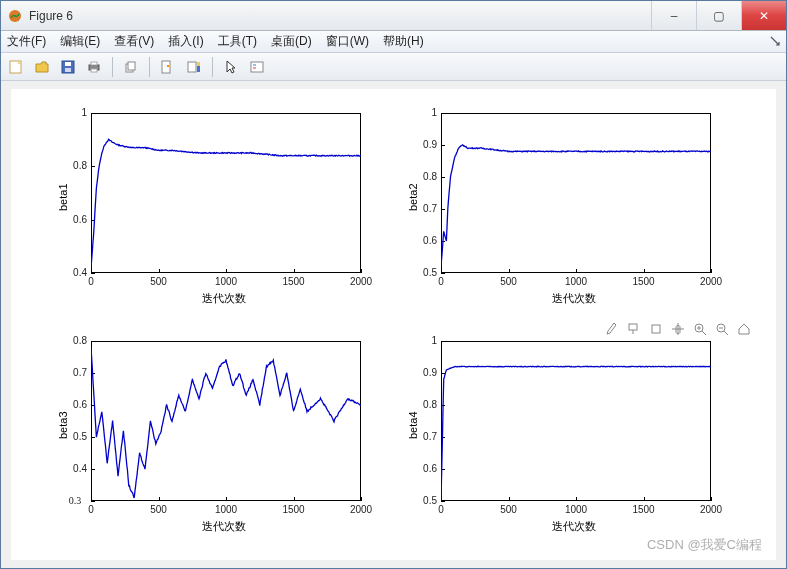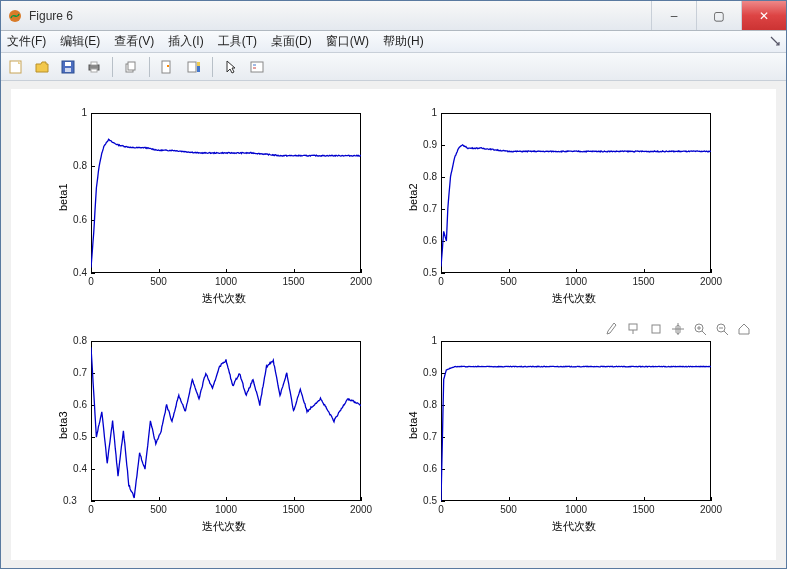--- a/index.html
+++ b/index.html
@@ -256,20 +256,21 @@
           </svg></span>
       <span><svg viewBox="0 0 16 16">
             <circle cx="7" cy="7" r="4" fill="none" stroke="#888"></circle>
             <line x1="10" y1="10" x2="14" y2="14" stroke="#888"></line>
             <line x1="5" y1="7" x2="9" y2="7" stroke="#888"></line>
           </svg></span>
       <span><svg viewBox="0 0 16 16">
             <path d="M3 8l5-5 5 5v5H3z" fill="none" stroke="#888"></path>
           </svg></span>
     </div>
+    <div class="watermark">CSDN @我爱C编程</div>
   <div class="subplot" style="left: 0px; top: 0px; width: 760px; height: 470px;">
         <div class="plotbox" style="left: 80px; top: 24px; width: 270px; height: 160px;"></div>
         <div class="axislabel ylabel" style="left: 46px; top: 122px;">beta1</div>
         <div class="axislabel" style="left: 191px; top: 202px;">迭代次数</div>
         <div class="ticklabel" style="left: 66px; top: 187px; width: 28px;">0</div>
         <div style="position: absolute; left: 80px; top: 180px; width: 1px; height: 4px; background: rgb(0, 0, 0);"></div>
         <div class="ticklabel" style="left: 133.5px; top: 187px; width: 28px;">500</div>
         <div style="position: absolute; left: 147.5px; top: 180px; width: 1px; height: 4px; background: rgb(0, 0, 0);"></div>
         <div class="ticklabel" style="left: 201px; top: 187px; width: 28px;">1000</div>
         <div style="position: absolute; left: 215px; top: 180px; width: 1px; height: 4px; background: rgb(0, 0, 0);"></div>
@@ -326,21 +327,21 @@
         <div class="ticklabel" style="left: 66px; top: 415px; width: 28px;">0</div>
         <div style="position: absolute; left: 80px; top: 408px; width: 1px; height: 4px; background: rgb(0, 0, 0);"></div>
         <div class="ticklabel" style="left: 133.5px; top: 415px; width: 28px;">500</div>
         <div style="position: absolute; left: 147.5px; top: 408px; width: 1px; height: 4px; background: rgb(0, 0, 0);"></div>
         <div class="ticklabel" style="left: 201px; top: 415px; width: 28px;">1000</div>
         <div style="position: absolute; left: 215px; top: 408px; width: 1px; height: 4px; background: rgb(0, 0, 0);"></div>
         <div class="ticklabel" style="left: 268.5px; top: 415px; width: 28px;">1500</div>
         <div style="position: absolute; left: 282.5px; top: 408px; width: 1px; height: 4px; background: rgb(0, 0, 0);"></div>
         <div class="ticklabel" style="left: 336px; top: 415px; width: 28px;">2000</div>
         <div style="position: absolute; left: 350px; top: 408px; width: 1px; height: 4px; background: rgb(0, 0, 0);"></div>
-        <div class="ticklabel" style="left: 52px; top: 406px; width: 24px; text-align: left;">0.3</div>
+        <div class="ticklabel" style="left: 52px; top: 406px; width: 24px; text-align: center; font-family: Liberation Serif, serif;">0.3</div>
         <div style="position: absolute; left: 80px; top: 412px; width: 4px; height: 1px; background: rgb(0, 0, 0);"></div>
         <div class="ticklabel" style="left: 52px; top: 374px; width: 24px; text-align: right;">0.4</div>
         <div style="position: absolute; left: 80px; top: 380px; width: 4px; height: 1px; background: rgb(0, 0, 0);"></div>
         <div class="ticklabel" style="left: 52px; top: 342px; width: 24px; text-align: right;">0.5</div>
         <div style="position: absolute; left: 80px; top: 348px; width: 4px; height: 1px; background: rgb(0, 0, 0);"></div>
         <div class="ticklabel" style="left: 52px; top: 310px; width: 24px; text-align: right;">0.6</div>
         <div style="position: absolute; left: 80px; top: 316px; width: 4px; height: 1px; background: rgb(0, 0, 0);"></div>
         <div class="ticklabel" style="left: 52px; top: 278px; width: 24px; text-align: right;">0.7</div>
         <div style="position: absolute; left: 80px; top: 284px; width: 4px; height: 1px; background: rgb(0, 0, 0);"></div>
         <div class="ticklabel" style="left: 52px; top: 246px; width: 24px; text-align: right;">0.8</div>

